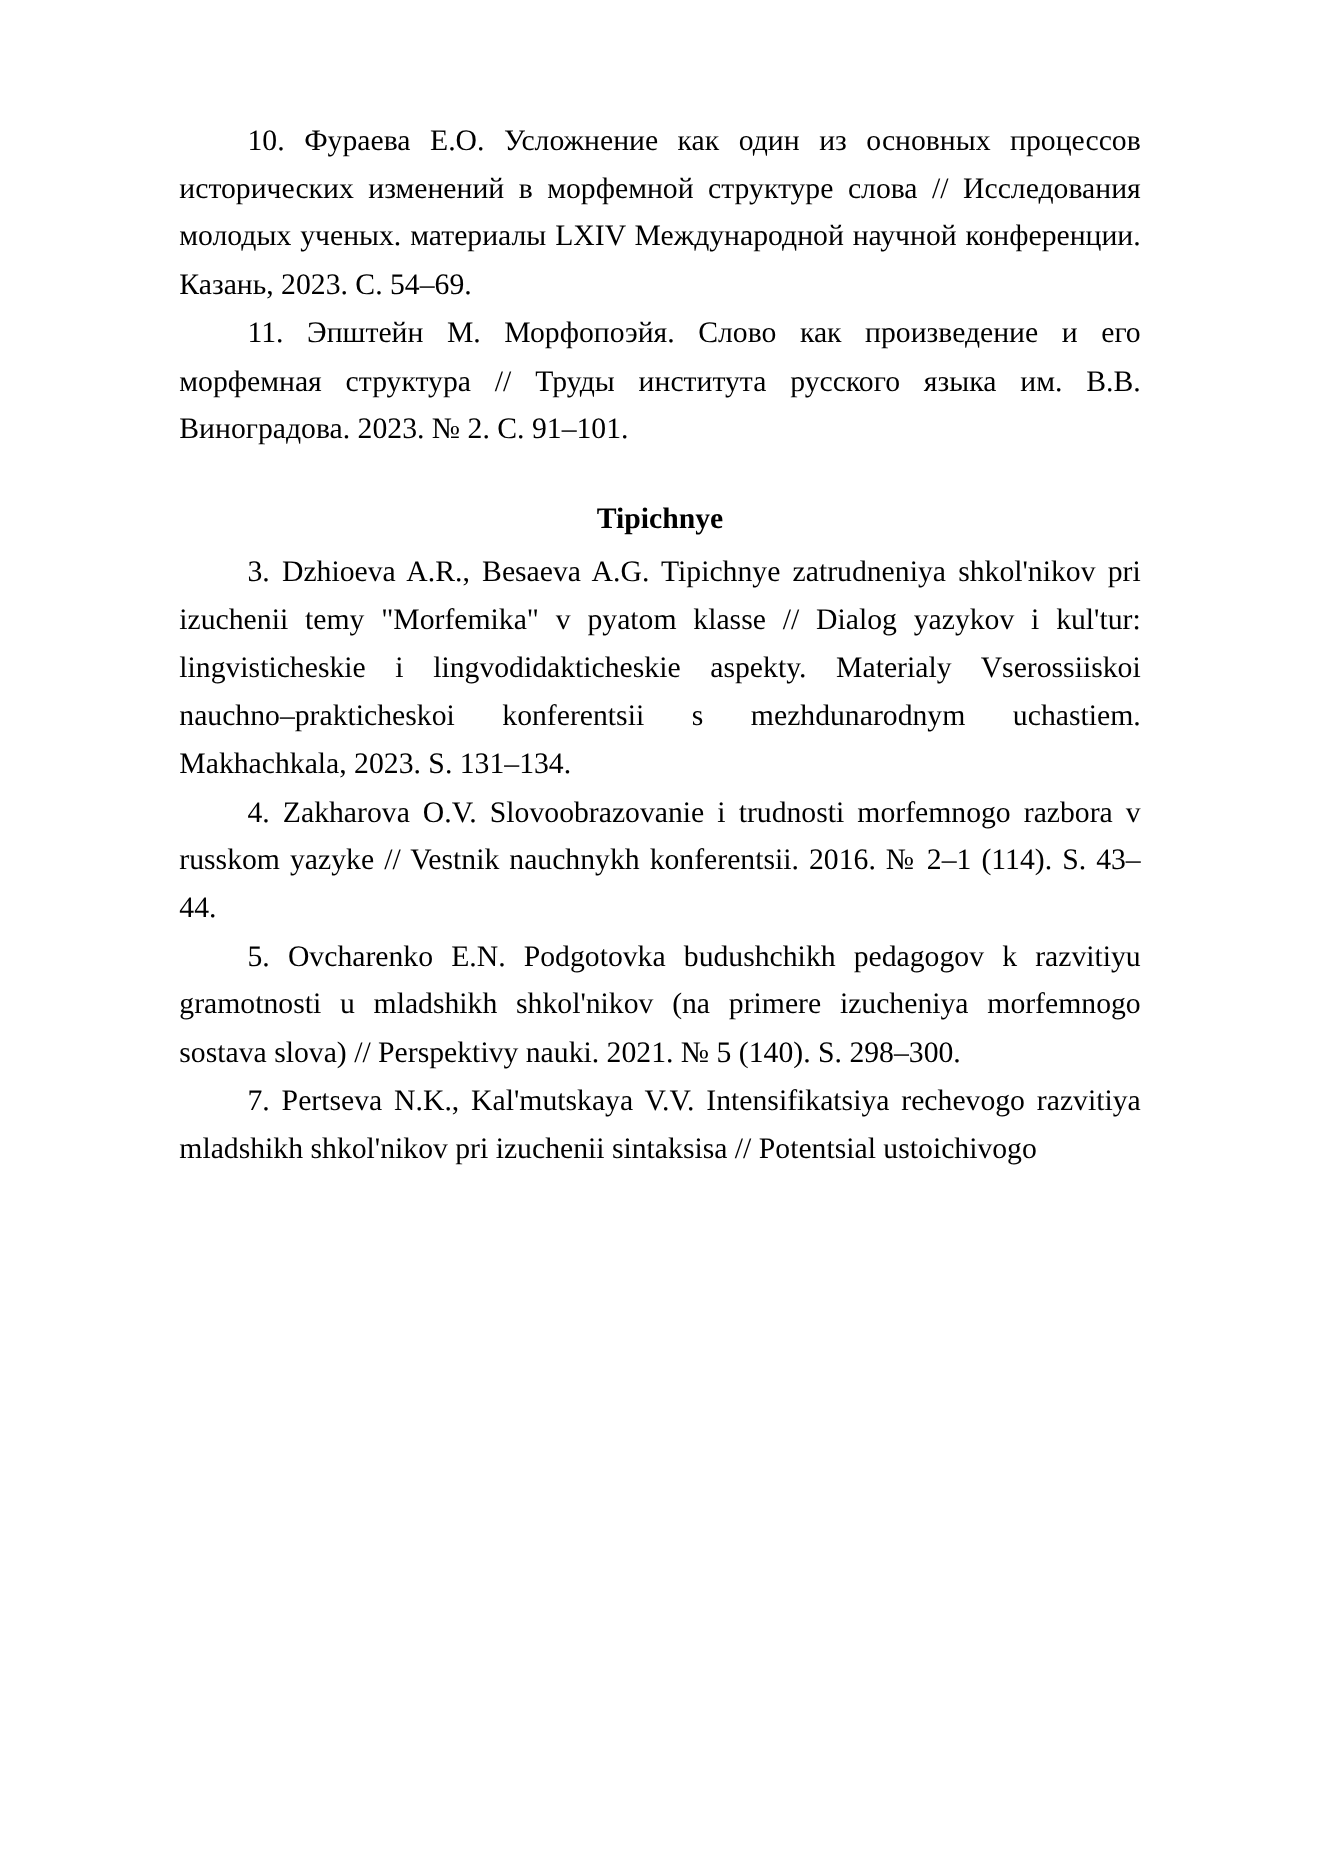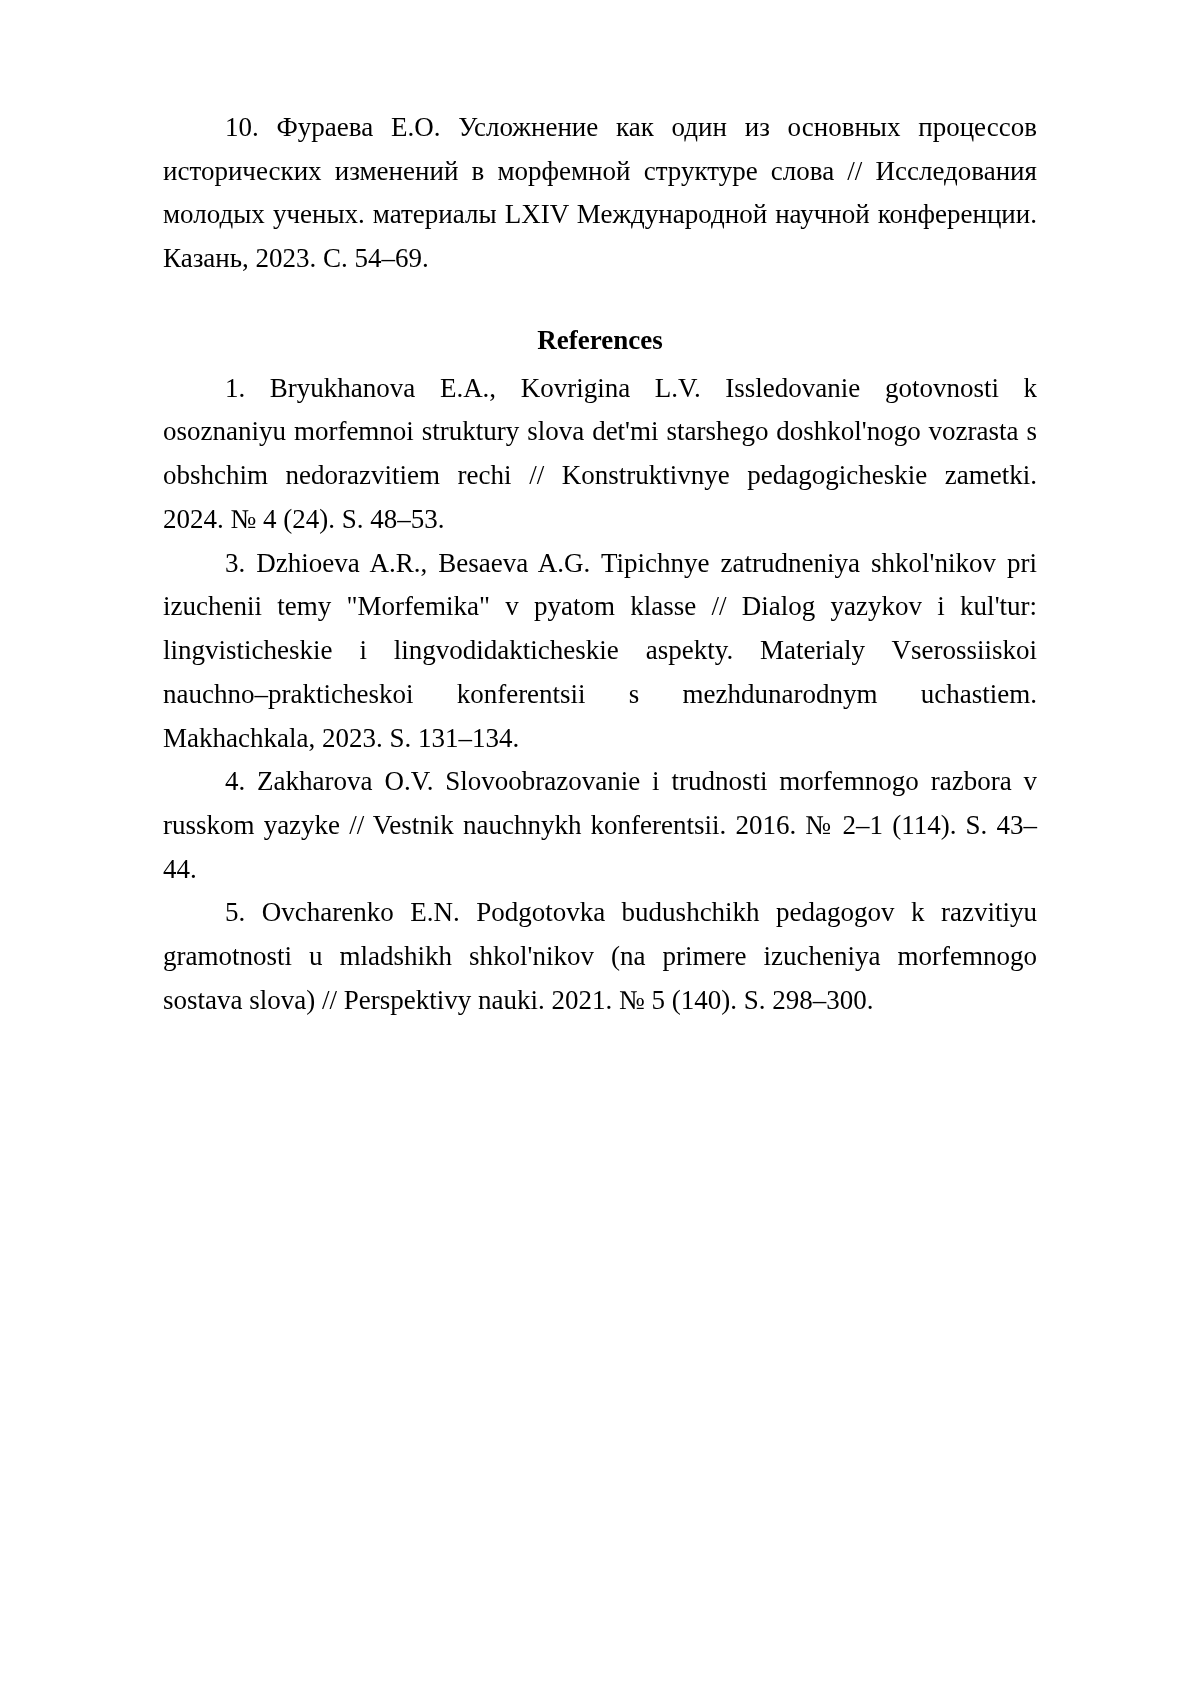--- a/index.html
+++ b/index.html
@@ -42,21 +42,22 @@
   }
 </style>
 </head>
 <body>
 
 <div class="page">
 
   <div class="spacer-top"></div>
 
   <p class="para">10. Фураева Е.О. Усложнение как один из основных процессов исторических изменений в морфемной структуре слова // Исследования молодых ученых. материалы LXIV Международной научной конференции. Казань, 2023. С. 54–69.</p>
+  <p class="para">11. Эпштейн М. Морфопоэйя. Слово как произведение и его морфемная структура // Труды института русского языка им. В.В. Виноградова. 2023. № 2. С. 91–101.</p>
 
-  <h2 class="section-heading">References</h2>
+  <h2 class="section-heading">Tipichnye</h2>
 
-  <p class="para">1. Bryukhanova E.A., Kovrigina L.V. Issledovanie gotovnosti k osoznaniyu morfemnoi struktury slova det'mi starshego doshkol'nogo vozrasta s obshchim nedorazvitiem rechi // Konstruktivnye pedagogicheskie zametki. 2024. № 4 (24). S. 48–53.</p>
   <p class="para">3. Dzhioeva A.R., Besaeva A.G. Tipichnye zatrudneniya shkol'nikov pri izuchenii temy "Morfemika" v pyatom klasse // Dialog yazykov i kul'tur: lingvisticheskie i lingvodidakticheskie aspekty. Materialy Vserossiiskoi nauchno–prakticheskoi konferentsii s mezhdunarodnym uchastiem. Makhachkala, 2023. S. 131–134.</p>
   <p class="para">4. Zakharova O.V. Slovoobrazovanie i trudnosti morfemnogo razbora v russkom yazyke // Vestnik nauchnykh konferentsii. 2016. № 2–1 (114). S. 43–44.</p>
   <p class="para">5. Ovcharenko E.N. Podgotovka budushchikh pedagogov k razvitiyu gramotnosti u mladshikh shkol'nikov (na primere izucheniya morfemnogo sostava slova) // Perspektivy nauki. 2021. № 5 (140). S. 298–300.</p>
+  <p class="para">7. Pertseva N.K., Kal'mutskaya V.V. Intensifikatsiya rechevogo razvitiya mladshikh shkol'nikov pri izuchenii sintaksisa // Potentsial ustoichivogo</p>
 
 </div>
 
 </body></html>

